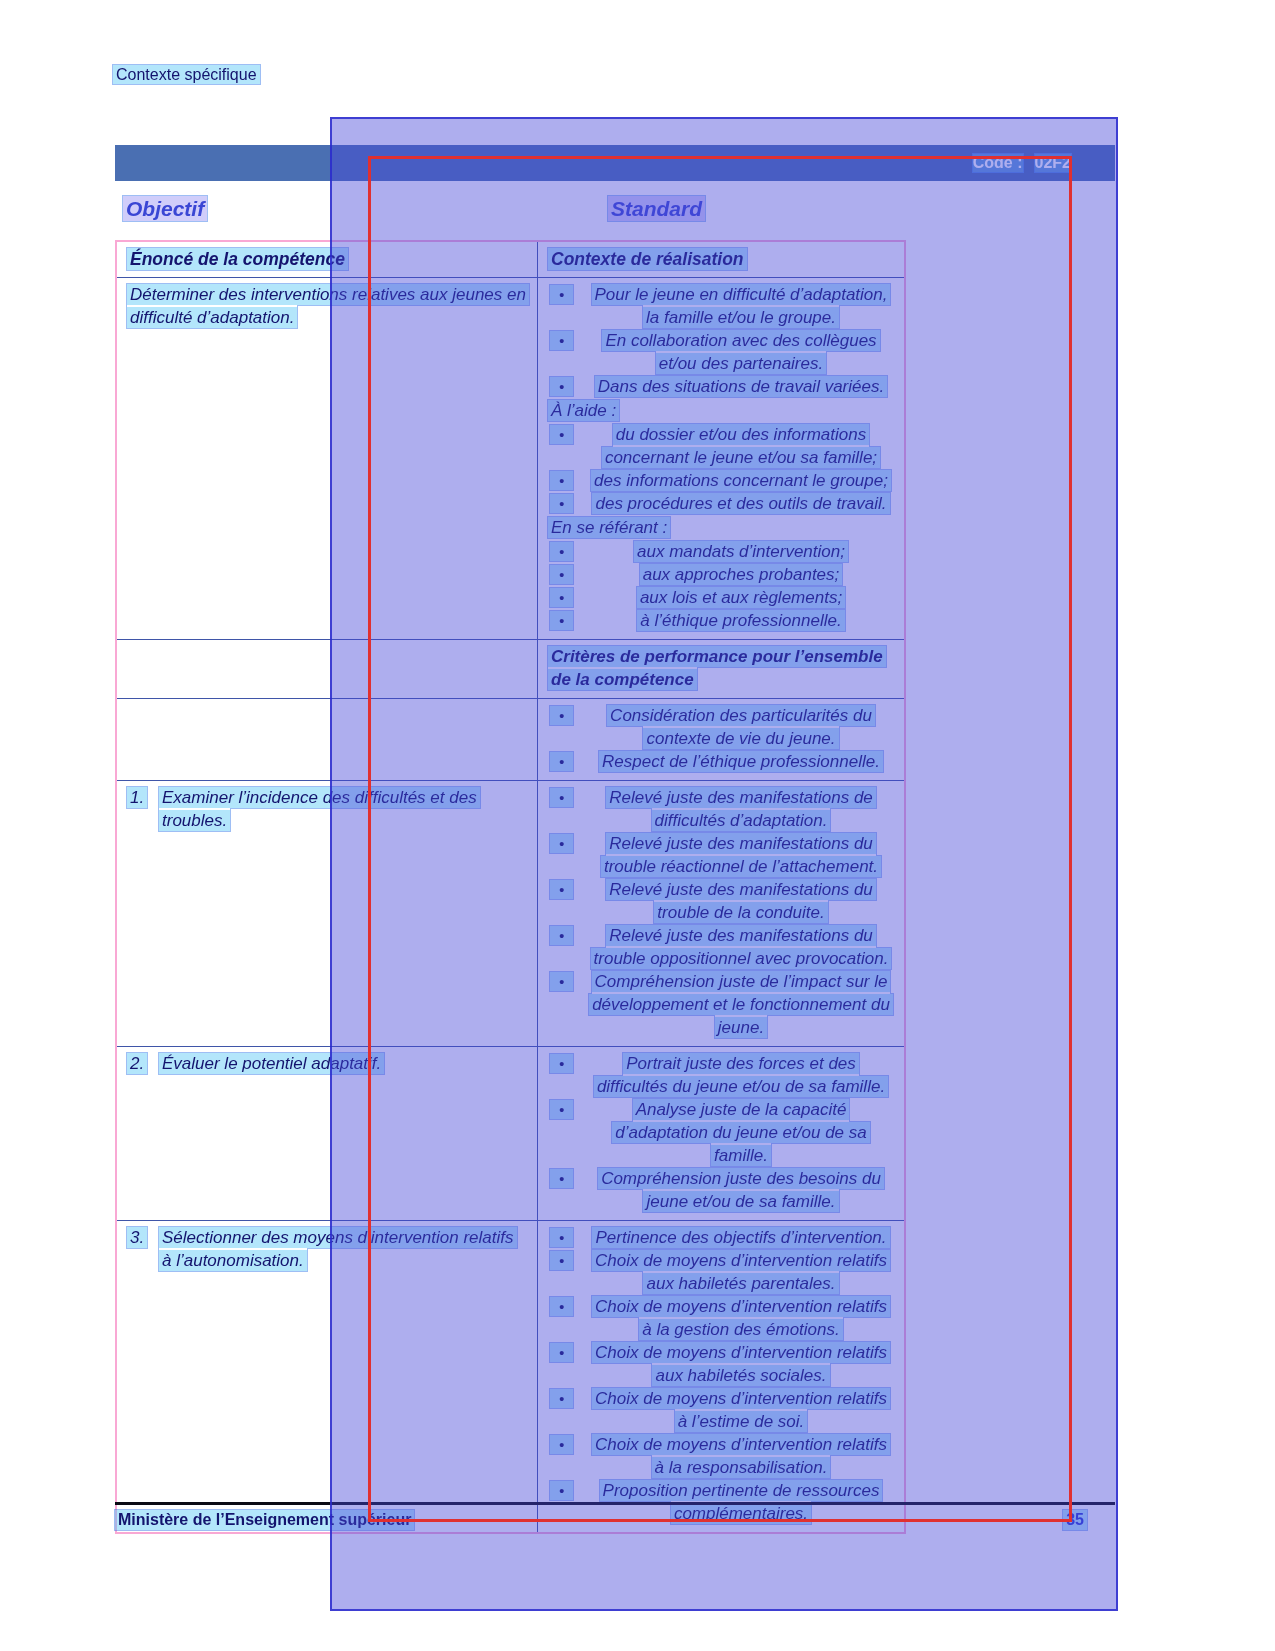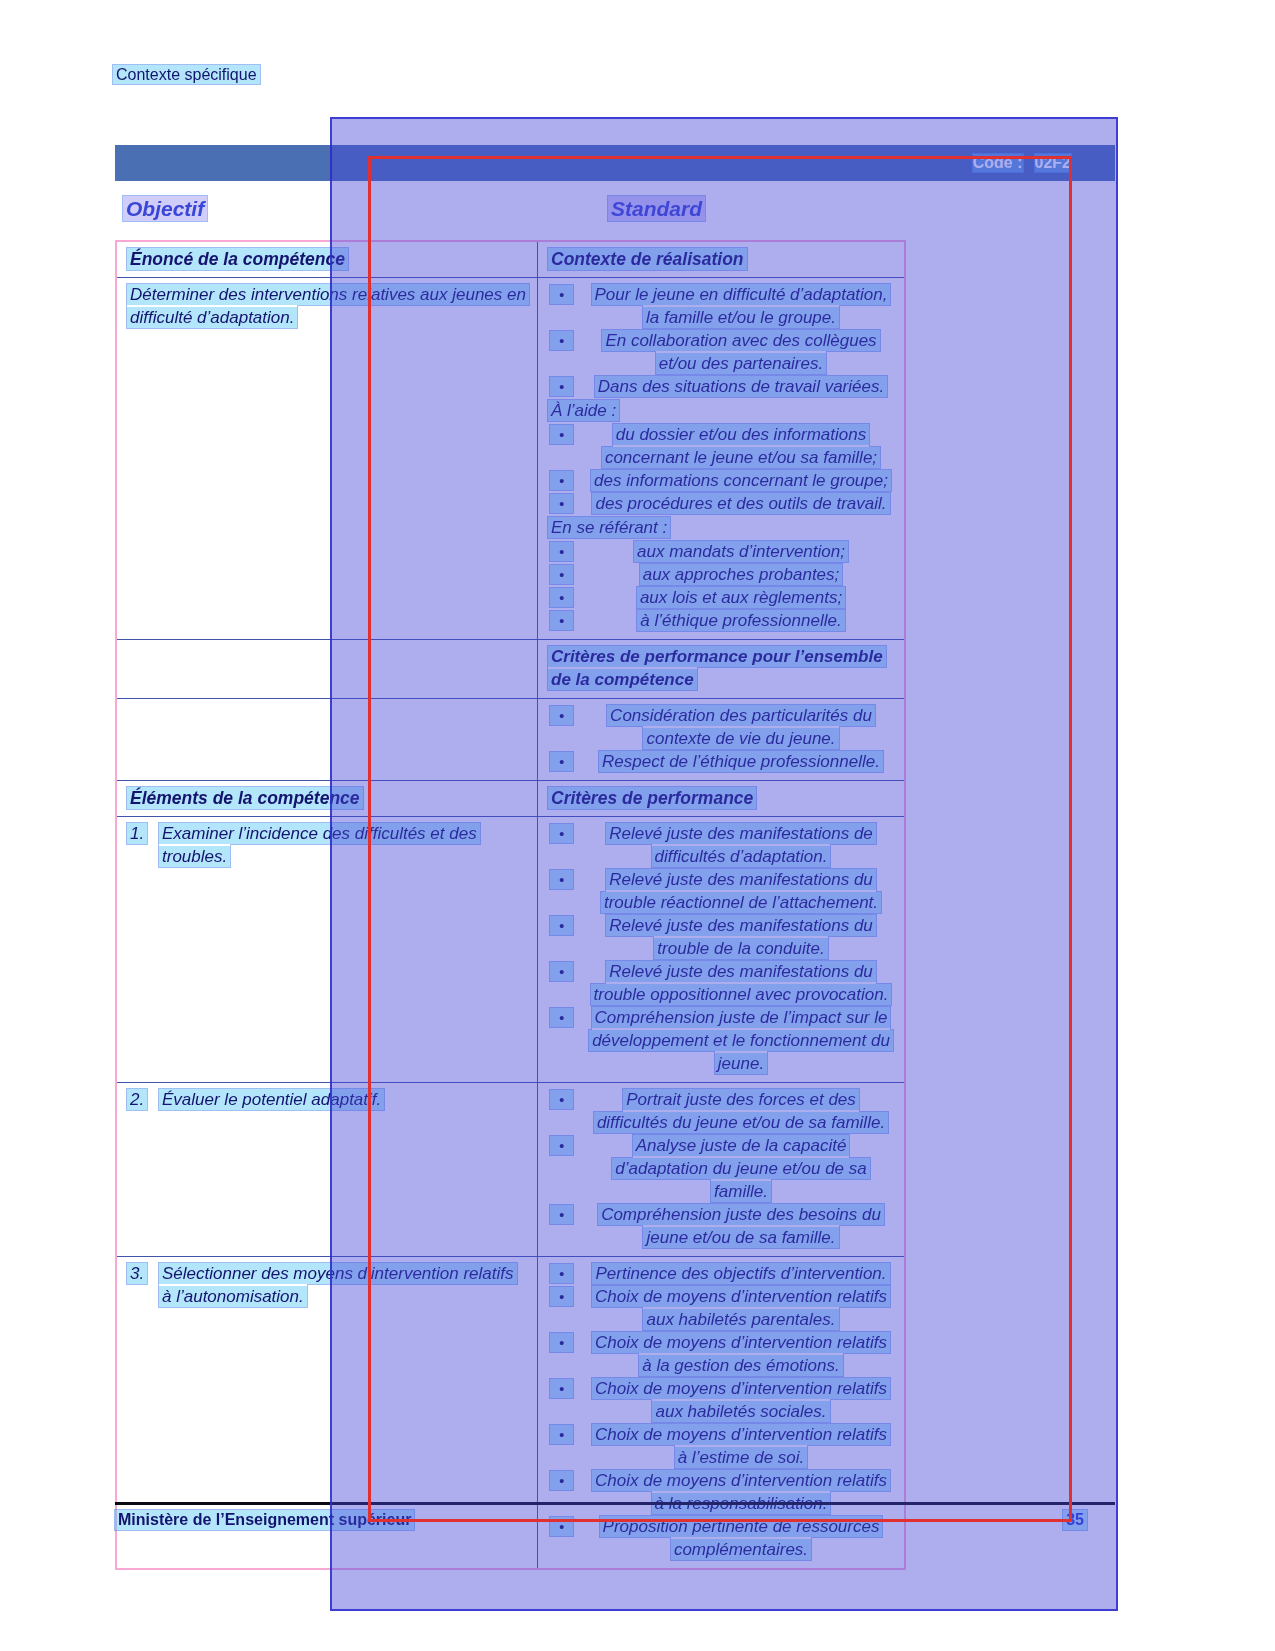--- a/index.html
+++ b/index.html
@@ -204,28 +204,20 @@
             </div>
 
             <div class="li">
               <span class="mk"><span class="hl">•</span></span>
               <span class="tx"><span class="hl">Respect de l’éthique professionnelle.</span></span>
             </div>
           </div>
       </div>
     </div>
 
-    <div class="row head">
-      <div class="cell left">
-        <span class="hl">Éléments de la compétence</span>
-      </div>
-      <div class="cell right">
-        <span class="hl">Critères de performance</span>
-      </div>
-    </div>
 
     <div class="row">
       <div class="cell left">
         <div class="eli">
           <span class="enum"><span class="hl">1.</span></span>
           <span class="etx"><span class="hl">Examiner l’incidence des difficultés et des troubles.</span></span>
         </div>
       </div>
       <div class="cell right">
         <div class="list">

